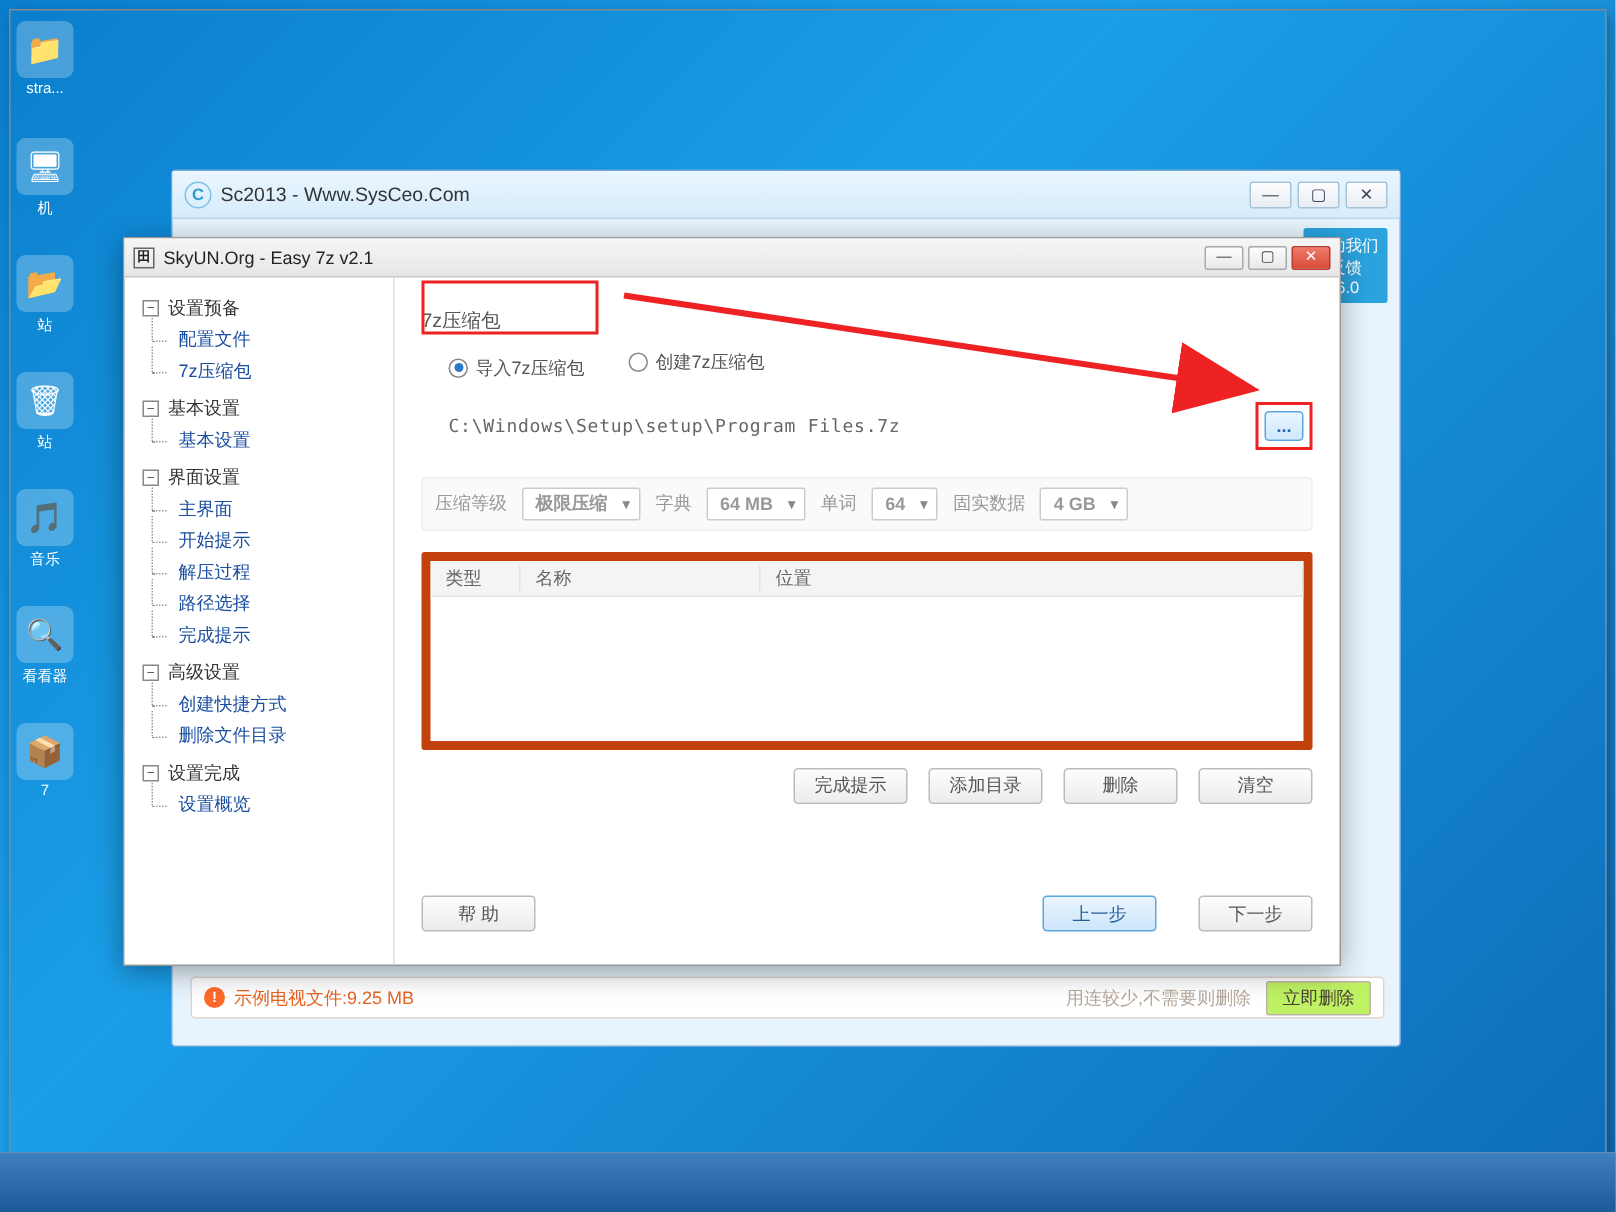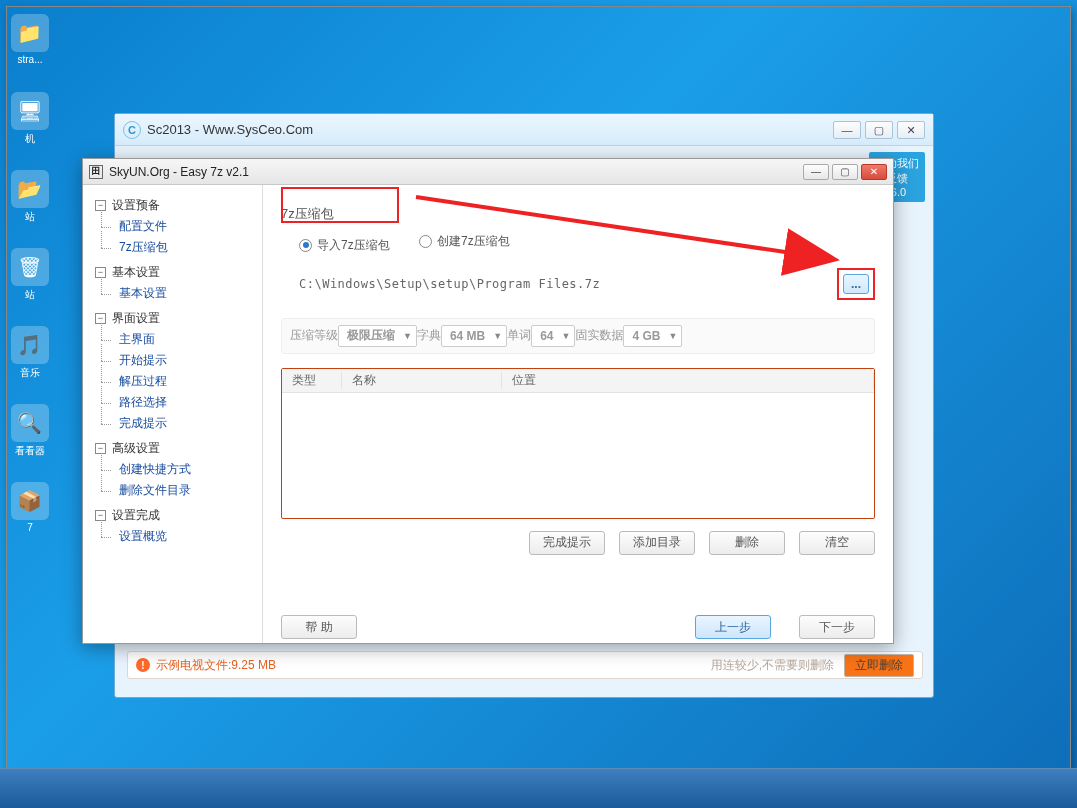--- a/index.html
+++ b/index.html
@@ -115,21 +115,21 @@
 }
 .win-sc .bottomrow .warn {
   width: 14px; height: 14px; border-radius: 50%;
   background: #ff6a2a; color:#fff; font-weight:bold;
   display:inline-flex; align-items:center; justify-content:center;
   font-size:10px; margin-right: 6px;
 }
 .win-sc .bottomrow .file { color: #e76220; }
 .win-sc .bottomrow .note { margin-left: auto; color: #b6a89a; margin-right: 10px; }
 .win-sc .bottomrow .delbtn {
-  padding: 2px 10px; border:1px solid #bfb4a8; background:#f97316;
+  padding: 2px 10px; border:1px solid #bfb4a8; background:#bef264;
   border-radius:2px; font-size:12px; color:#4b3f33; cursor:pointer;
 }
 
 
 .win-ez {
   position: absolute;
   left: 82px; top: 158px;
   width: 812px; height: 486px;
   background: #fff;
   border: 1px solid #999;
@@ -221,45 +221,45 @@
   width: 26px; height: 20px;
   border: 1px solid #5aa7e0;
   background: linear-gradient(#e9f5ff,#cfe8fb);
   border-radius: 3px;
   display:flex; align-items:center; justify-content:center;
   color:#2a6aa8; font-weight:bold; font-size:12px;
   cursor:pointer;
 }
 
 .sect2 { margin-top: 6px; }
-.opts-row { display:flex; align-items:center; margin: 10px 0 14px 0; padding: 6px 8px; border:1px solid #eee; border-radius:3px; background:#fafafa; color:#999; }
+.opts-row { display:flex; align-items:center; gap: 10px; margin: 10px 0 14px 0; padding: 6px 8px; border:1px solid #eee; border-radius:3px; background:#fafafa; color:#999; }
 .opts-row .lbl { font-size:12px; }
 .combo {
   display:inline-flex; align-items:center;
   border:1px solid #ccc; background:#fff; height:22px;
   padding: 0 4px 0 8px; font-size:12px; color:#999; border-radius:2px;font-weight:bold;
 }
 .combo .arr { margin-left:8px; font-size:9px; color:#888; }
 
-.table-box { border:1px solid #c2410c; border-radius:2px; height: 151px; overflow:hidden; }
+.table-box { border:6px solid #c2410c; border-radius:2px; height: 132px; overflow:hidden; }
 .table-head { display:flex; background:#f4f4f4; border-bottom:1px solid #e2e2e2; height:24px; align-items:center; font-size:12px; color:#666; }
 .th { padding: 0 10px; border-right:1px solid #e4e4e4; }
 .th.c1 { width: 60px; } .th.c2 { flex:0 0 160px; } .th.c3 { flex:1; }
 
 .btn-row { display:flex; justify-content:flex-end; gap:14px; margin-top: 12px; }
 .btn {
   min-width: 76px; height: 24px;
   border:1px solid #bbb; background: linear-gradient(#fdfdfd,#ececec);
   border-radius:3px; font-size:12px; color:#555;
   display:inline-flex; align-items:center; justify-content:center;
   cursor:pointer;
 }
 
 .footer-row {
-  position:absolute; left:18px; right:18px; bottom: 4px;
+  position:absolute; left:18px; right:18px; bottom: 22px;
   display:flex; align-items:center;
 }
 .footer-row .help { }
 .footer-row .nav { margin-left:auto; display:flex; gap:28px; }
 .btn.primary { border-color:#5aa7e0; background:linear-gradient(#eaf5ff,#cde6fb); color:#245f97; }
 
 
 .red-arrow {
   position:absolute;
   pointer-events:none;

